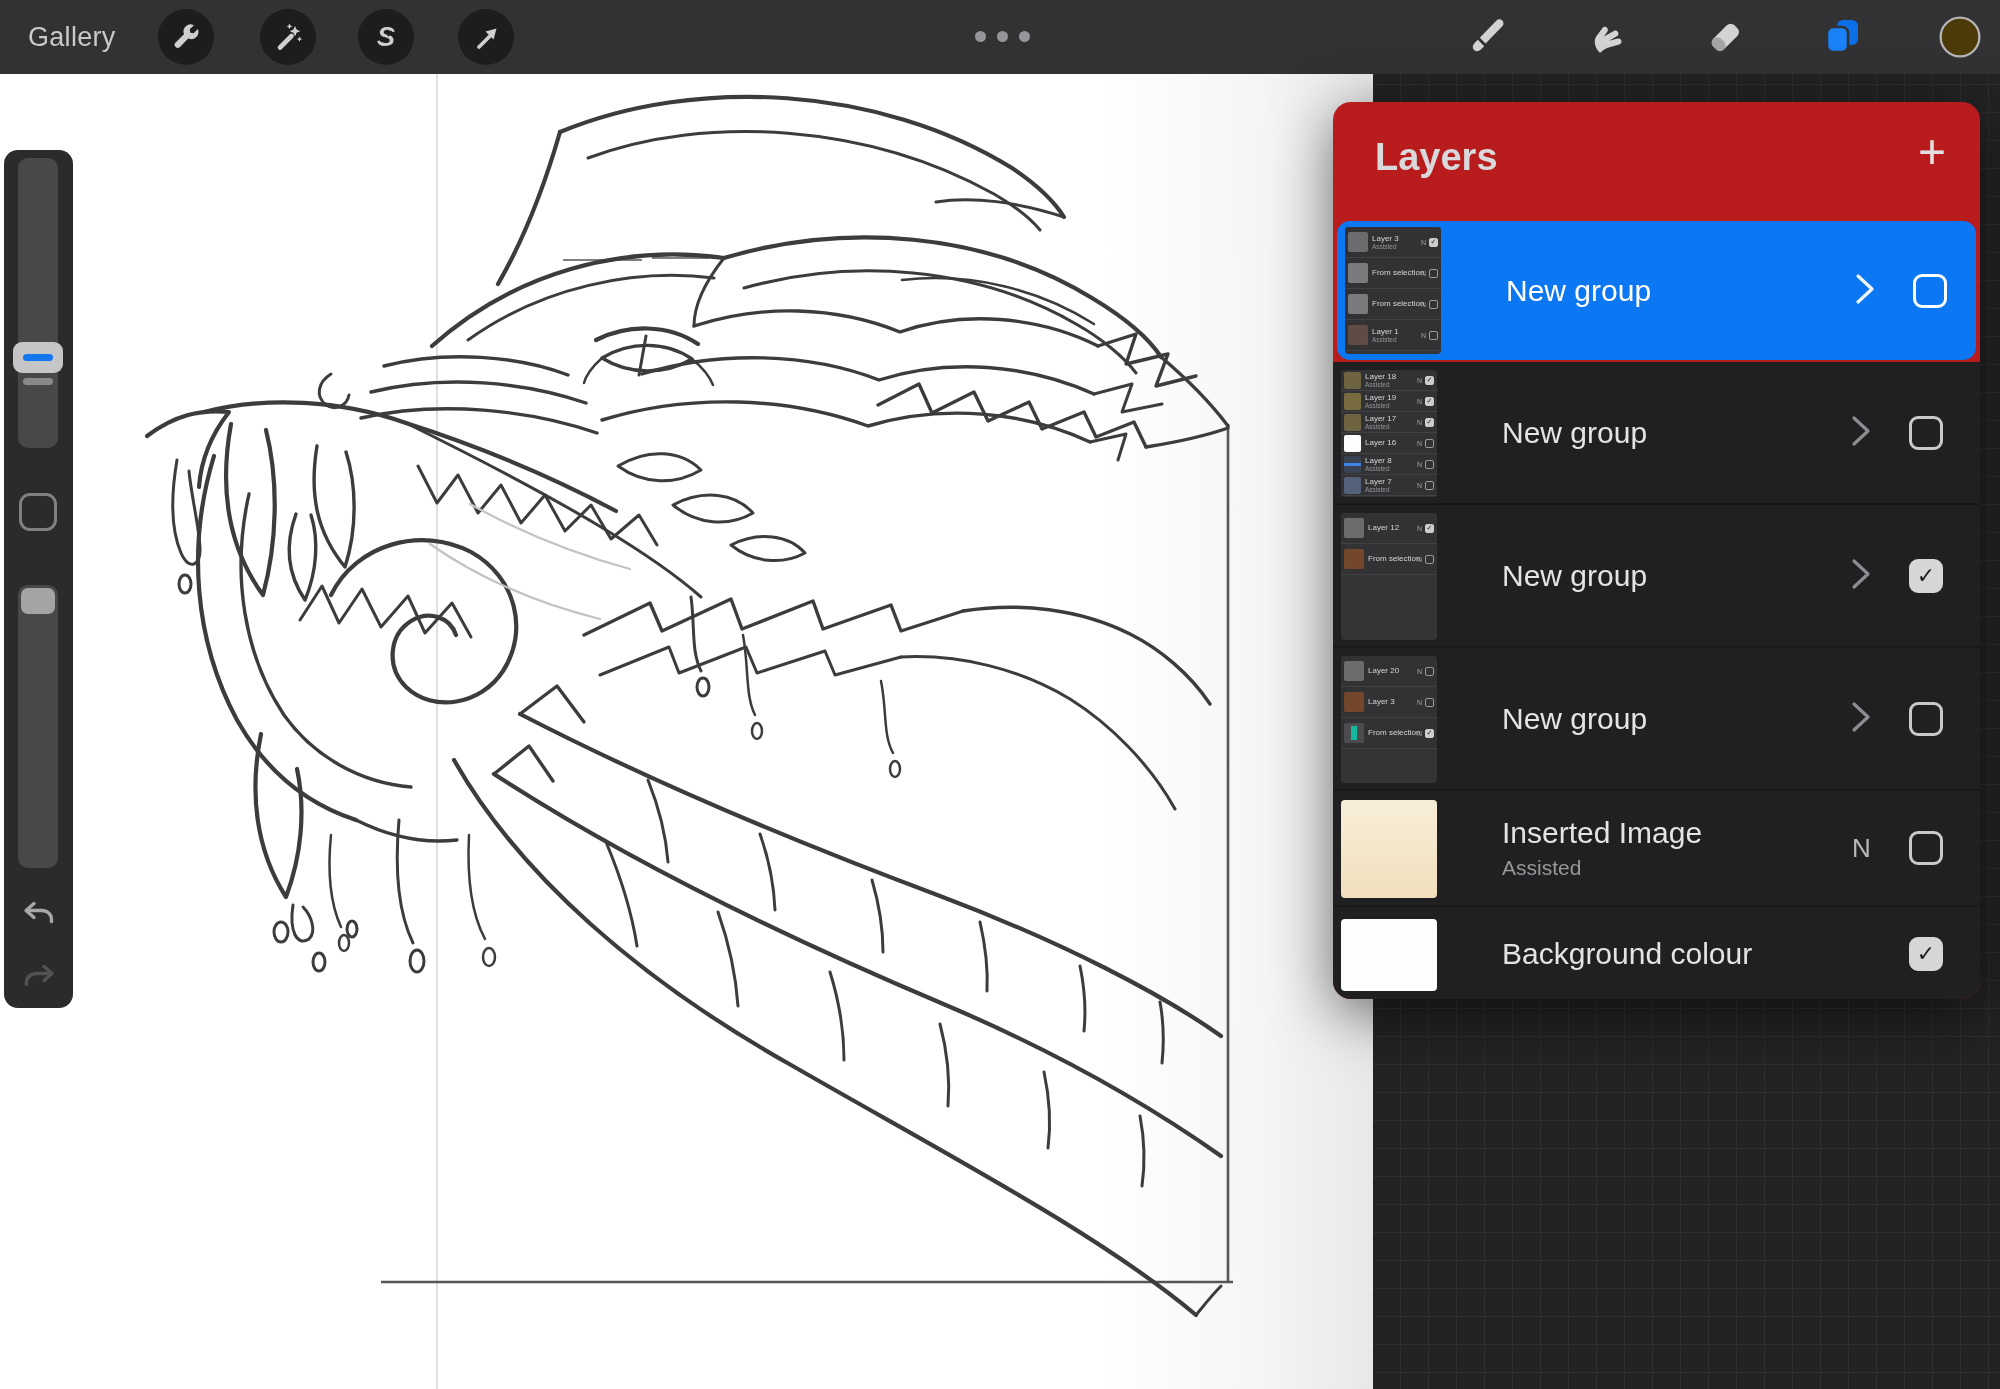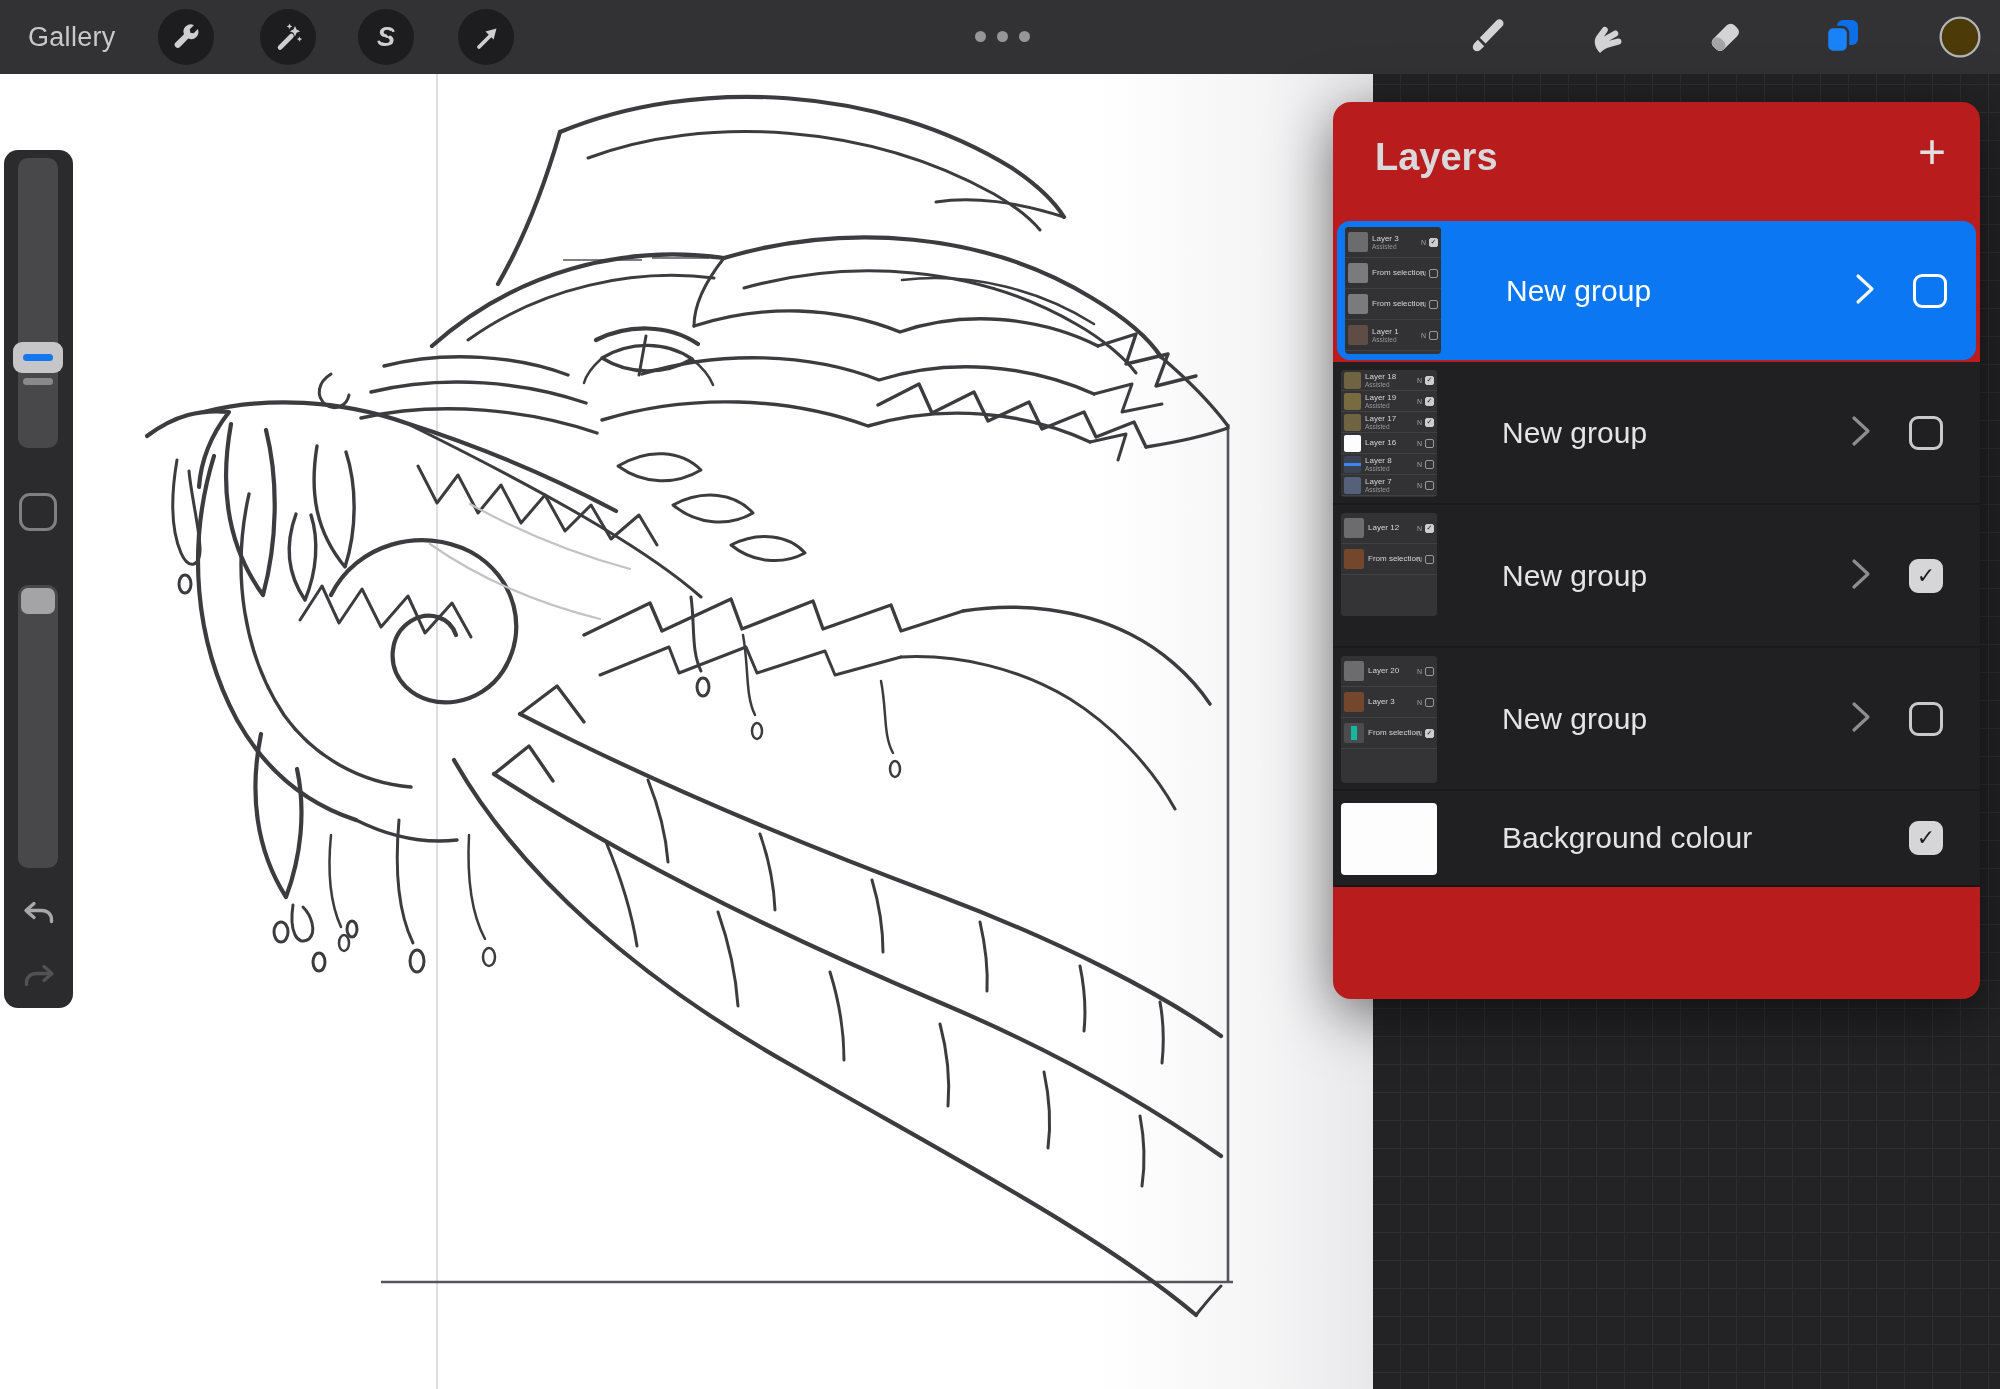--- a/index.html
+++ b/index.html
@@ -424,21 +424,21 @@
         </div>
         <div class="row-labels">
           <div class="row-label">New group</div>
         </div>
         <div class="chevron"><svg width="22" height="36" viewBox="0 0 22 36">
             <path d="M4 5 L18 18 L4 31" fill="none" stroke="#8e8e92" stroke-width="3.2" stroke-linecap="round" stroke-linejoin="round"></path>
           </svg></div>
         <div class="cb"></div>
       </div>
       <div class="layer-row" style="height: 143px;">
-        <div class="thumb thumb-group" style="height: 103px; width: 96px; top: 8px; text-align: center;">
+        <div class="thumb thumb-group" style="height: 127px; width: 96px; top: 8px; text-align: center;">
           <div class="mini-row" style="height: 31px;">
             <div class="mini-thumb th-gray" style="height: 20px; width: 20px;"></div>
             <div class="mini-names">
               <div class="mini-name">Layer 12</div>
             </div>
             <div class="mini-right">
               <div class="mini-n">N</div>
               <div class="mini-cb checked">✓</div>
             </div>
           </div>
@@ -495,20 +495,29 @@
           </div>
         </div>
         <div class="row-labels">
           <div class="row-label">New group</div>
         </div>
         <div class="chevron"><svg width="22" height="36" viewBox="0 0 22 36">
             <path d="M4 5 L18 18 L4 31" fill="none" stroke="#8e8e92" stroke-width="3.2" stroke-linecap="round" stroke-linejoin="round"></path>
           </svg></div>
         <div class="cb"></div>
       </div>
+      <div class="layer-row" style="height: 116px;">
+        <div class="thumb th-paper" style="height: 98px; width: 96px; top: 9px;"></div>
+        <div class="row-labels">
+          <div class="row-label">Inserted Image</div>
+          <div class="row-sub">Assisted</div>
+        </div>
+        <div class="blend-n">N</div>
+        <div class="cb"></div>
+      </div>
       <div class="layer-row" style="height: 96px;">
         <div class="thumb th-white" style="height: 72px; width: 96px; top: 12px;"></div>
         <div class="row-labels">
           <div class="row-label">Background colour</div>
         </div>
         <div class="cb checked">✓</div>
       </div>
     </div>
 </div>
 

